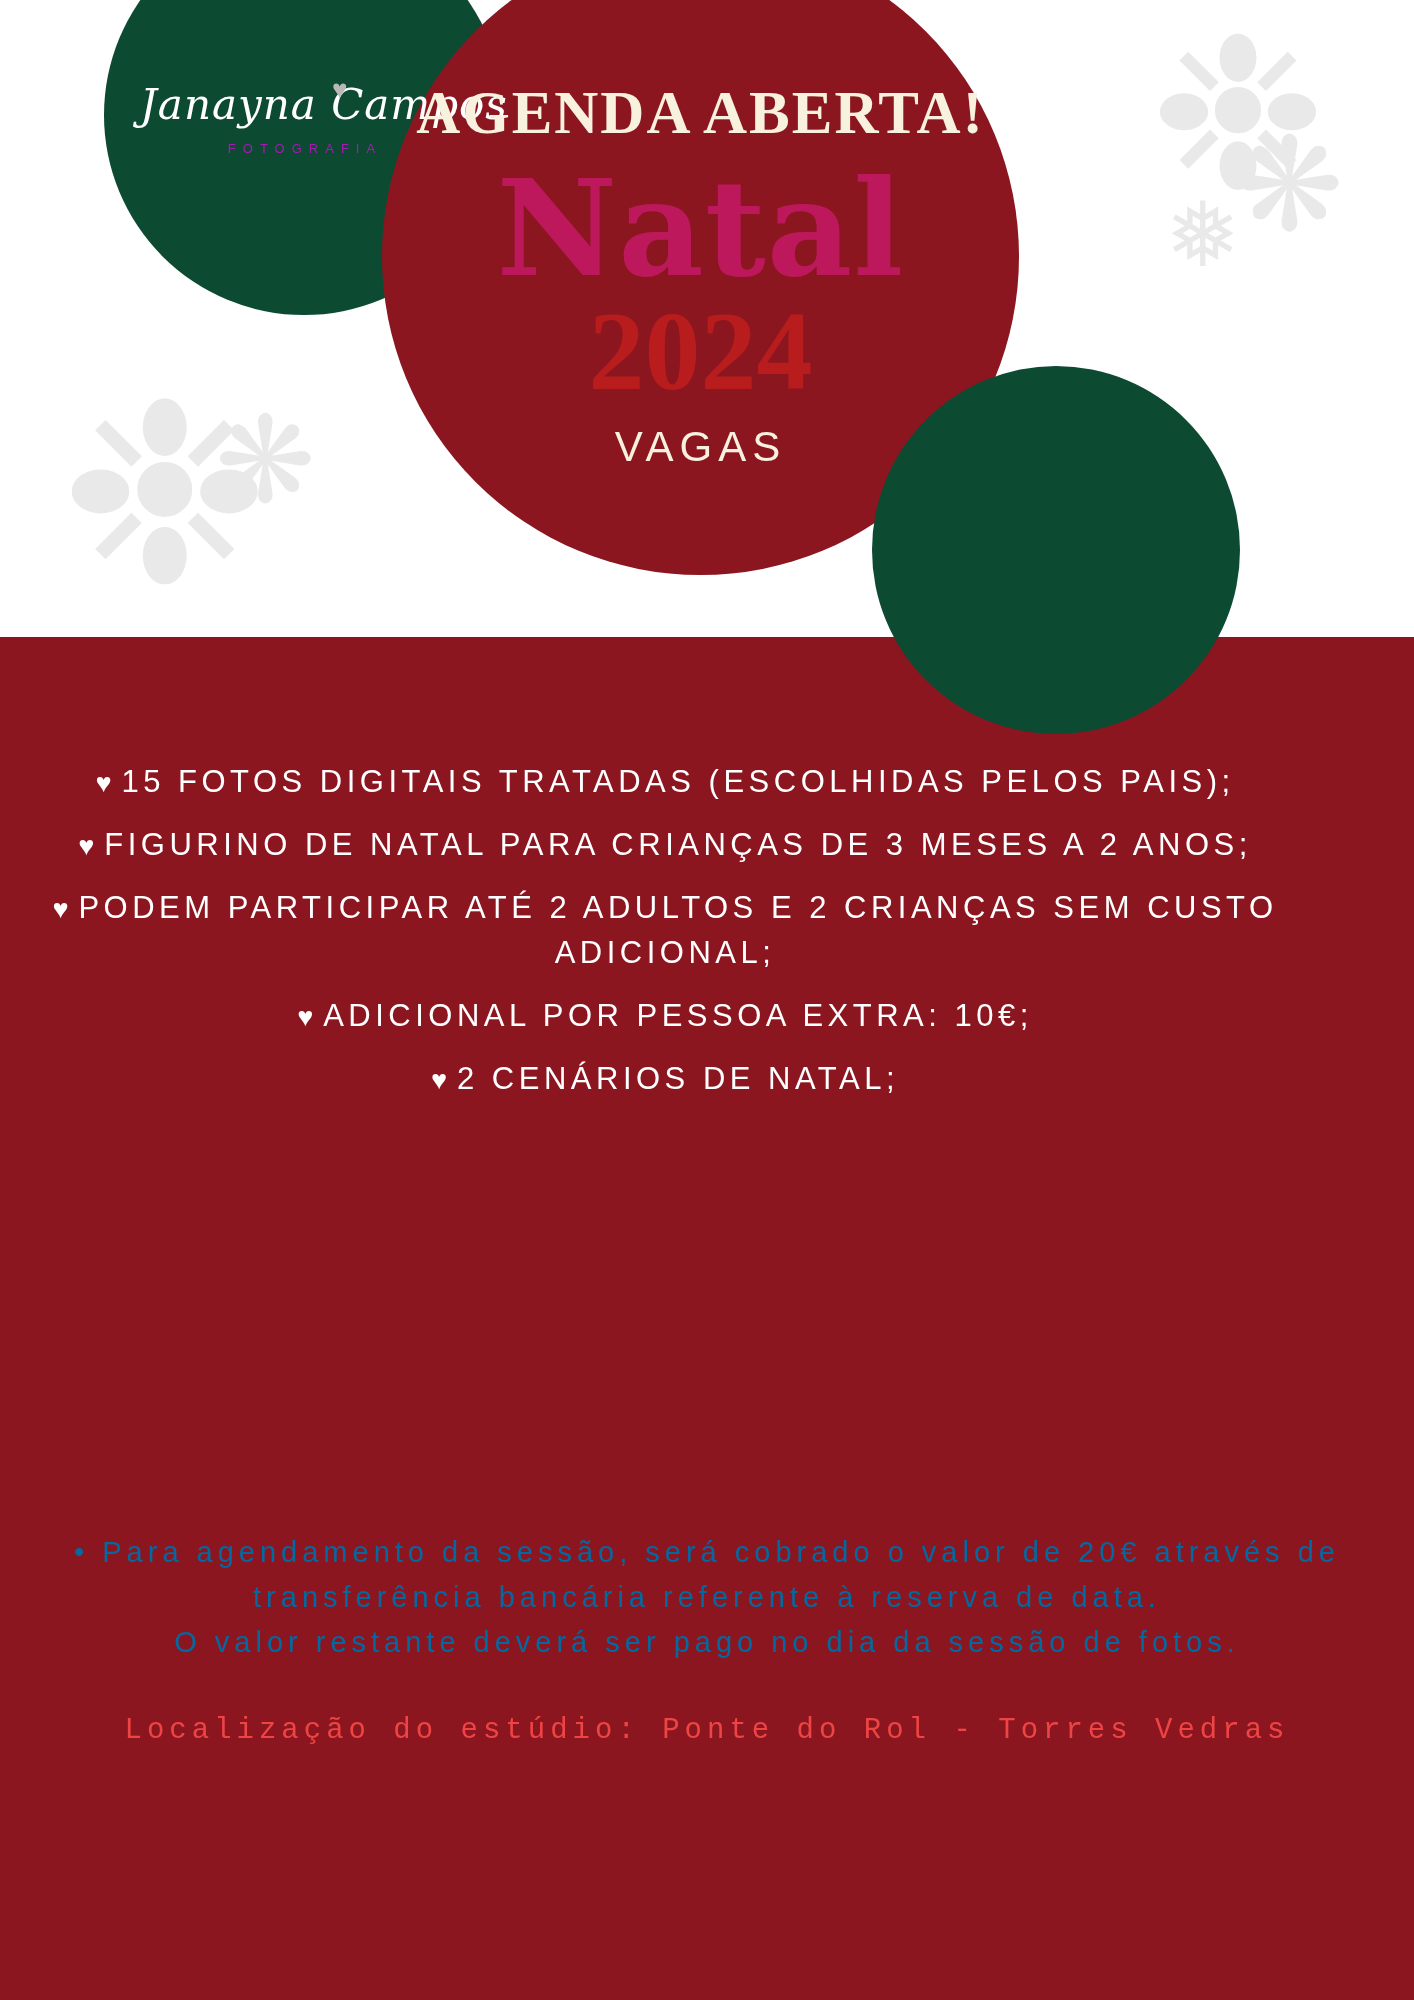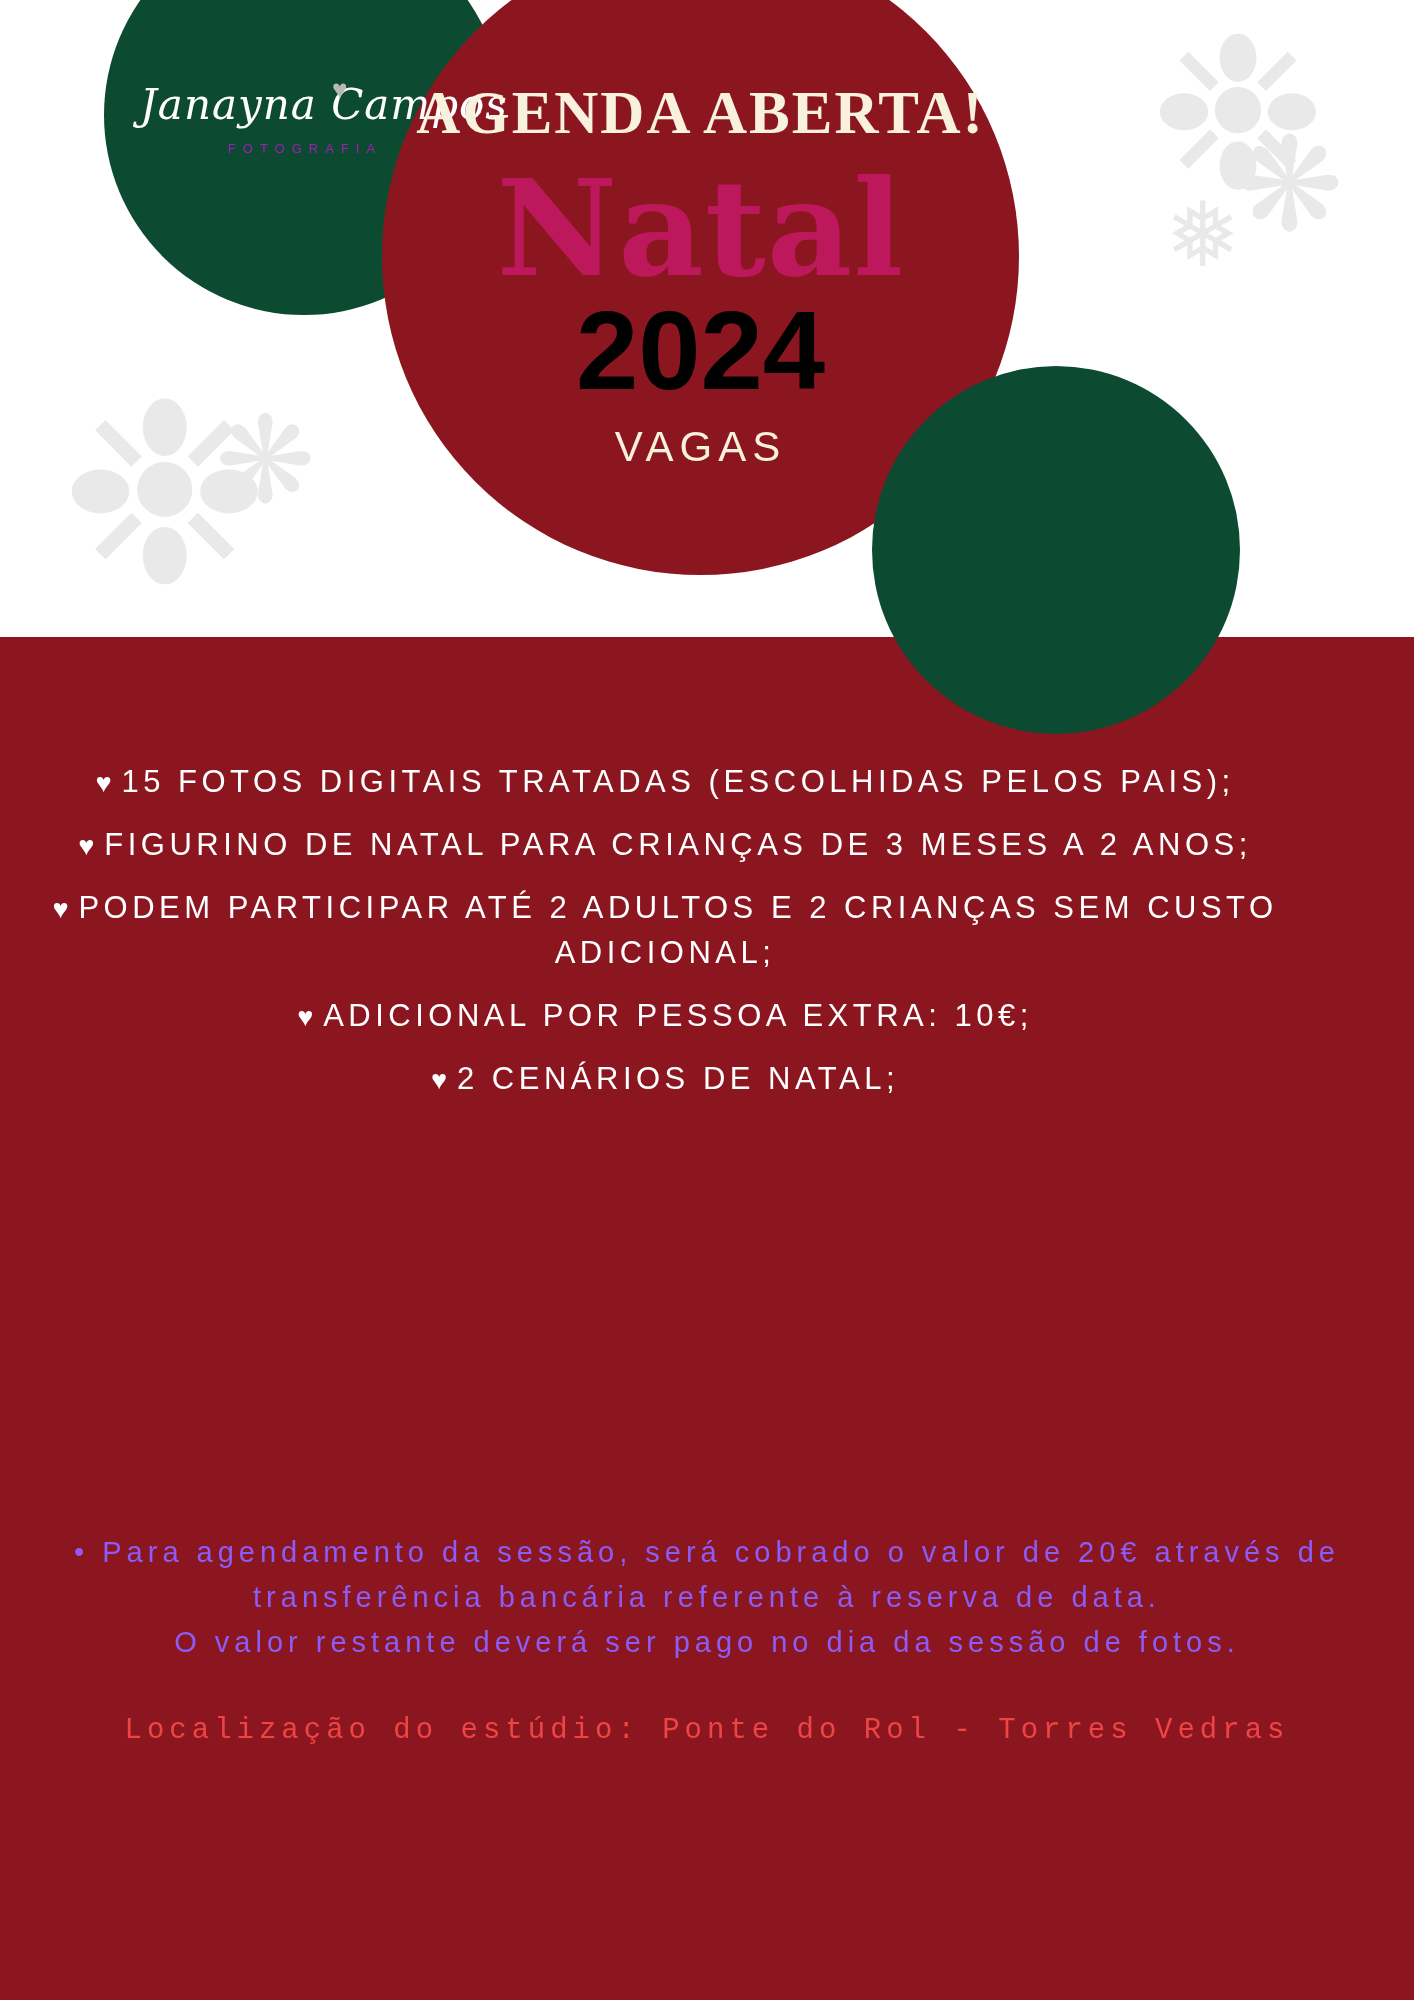--- a/index.html
+++ b/index.html
@@ -132,24 +132,24 @@
   .natal {
     font-family: "DejaVu Serif", serif;
     font-weight: bold;
     font-size: 132px;
     color: #be185d;
     line-height: 1.05;
     margin-top: 12px;
     letter-spacing: 1px;
   }
   .year {
-    font-family: Liberation Sans, sans-serif;
+    font-family: Liberation Serif, serif;
     font-weight: bold;
     font-size: 112px;
-    color: #000000;
+    color: #b91c1c;
     line-height: 1.0;
     margin-top: -4px;
   }
   .vagas {
     font-family: "Liberation Sans", sans-serif;
     font-size: 42px;
     letter-spacing: 6px;
     color: #f7f1de;
     line-height: 1.25;
     margin-top: 14px;
@@ -180,21 +180,21 @@
   
   .notes {
     position: absolute;
     left: 0;
     top: 1530px;
     width: 1414px;
     text-align: center;
     z-index: 6;
   }
   .note-par {
-    color: #8b5cf6;
+    color: #0369a1;
     font-family: "Liberation Sans", sans-serif;
     font-size: 29px;
     letter-spacing: 5px;
     line-height: 1.55;
     width: 1360px;
     margin: 0 auto;
   }
   .note-gap {
     height: 44px;
   }

